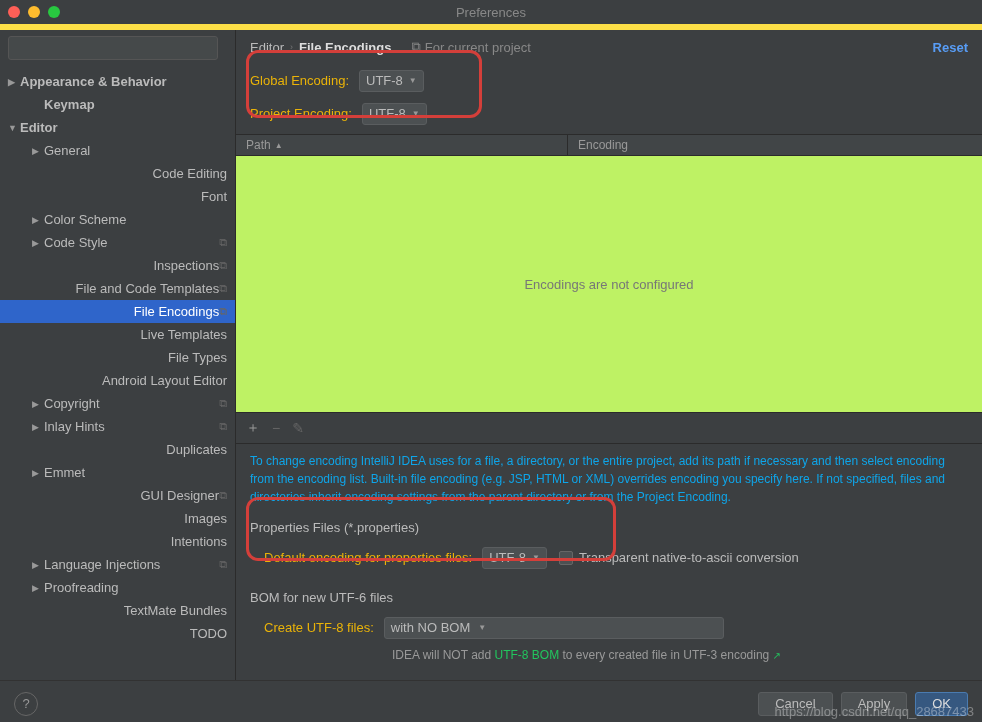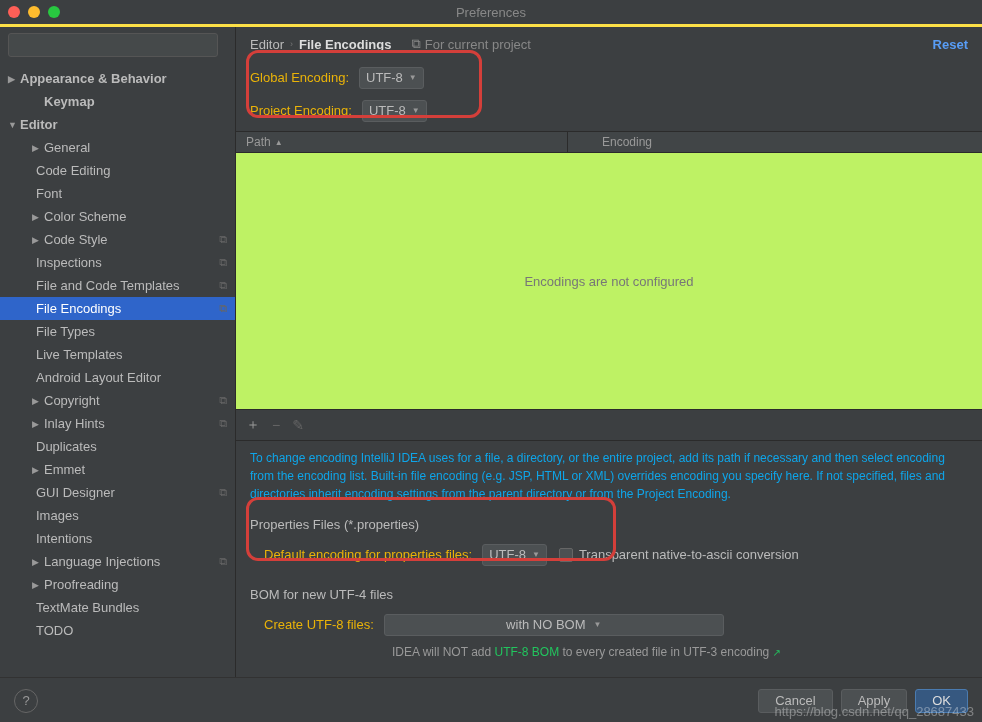--- a/index.html
+++ b/index.html
@@ -1,18 +1,18 @@
 <!DOCTYPE html>
 <html><head>
 <meta charset="utf-8">
 <style>
 * { margin: 0; padding: 0; box-sizing: border-box; font-family: -apple-system, "Segoe UI", Arial, sans-serif; }
 body { background: #1a1a1a; width: 982px; height: 722px; overflow: hidden; color: #bbb; font-size: 13px; }
 
-.titlebar { height: 26px; background: #3c3f41; display: flex; align-items: center; padding: 12px 8px; position: relative; border-bottom: 3px solid #fde047; }
+.titlebar { height: 26px; background: #3c3f41; display: flex; align-items: center; padding: 12px 8px; position: relative; border-bottom: 6px solid #fde047; }
 .traffic-lights { display: flex; gap: 8px; }
 .tl { width: 12px; height: 12px; border-radius: 50%; }
 .tl.red { background: #ff5f57; }
 .tl.yellow { background: #febc2e; }
 .tl.green { background: #28c840; }
 .titlebar-title { position: absolute; left: 50%; transform: translateX(-50%); color: #888; font-size: 13px; }
 
 .main { display: flex; height: 650px; }
 
 .sidebar { width: 236px; background: #3c3f41; display: flex; flex-direction: column; border-right: 1px solid #2b2b2b; }
@@ -22,41 +22,41 @@
 .search-icon { position: absolute; left: 6px; top: 5px; color: #888; pointer-events: none; }
 .tree { flex: 1; overflow: auto; padding: 4px 0; }
 .tree-item { display: flex; align-items: center; height: 23px; padding: 0 8px; cursor: pointer; color: #bbb; }
 .tree-item.selected { background: #2f65ca; color: #fff; }
 .tree-item.bold { font-weight: bold; }
 .tree-arrow { width: 12px; font-size: 9px; color: #999; }
 .tree-label { flex: 1; white-space: nowrap; }
 .tree-badge { font-size: 11px; color: #666; }
 .depth-0 { padding-left: 8px; }
 .depth-1 { padding-left: 32px; }
-.depth-2 { padding-left: 24px; }
+.depth-2 { padding-left: 24px; text-align: right; }
 
 .content { flex: 1; background: #3c3f41; position: relative; display: flex; flex-direction: column; }
 .crumb-row { display: flex; align-items: center; height: 34px; padding: 0 14px; }
 .crumb { color: #bbb; }
 .crumb.bold { font-weight: bold; color: #ddd; }
 .crumb-sep { margin: 0 6px; color: #777; font-size: 9px; }
 .crumb-note { margin-left: 20px; color: #888; display: flex; align-items: center; gap: 4px; }
 .reset-link { margin-left: auto; color: #589df6; cursor: pointer; font-weight: bold; }
 
 .highlight-box { border: 3px solid #d43f3a; border-radius: 12px; position: absolute; pointer-events: none; z-index: 5; }
 .hl1 { left: 246px; top: 50px; width: 236px; height: 68px; }
 .hl2 { left: 246px; top: 497px; width: 370px; height: 64px; }
 
 .field-row { display: flex; align-items: center; padding: 5.5px 14px; gap: 10px; }
 .field-label { color: #eab308; }
 .dropdown { display: inline-flex; align-items: center; background: #4c5052; border: 1px solid #5a5d5f; border-radius: 3px; height: 22px; padding: 0 6px; color: #bbb; cursor: pointer; gap: 6px; min-width: 62px; }
-.dropdown.wide { min-width: 340px; justify-content: center; gap: 8px; }
+.dropdown.wide { min-width: 340px; justify-content: flex-start; gap: 8px; }
 .dd-arrow { font-size: 8px; color: #999; }
 
-.table-header { display: flex; background: #414547; border-top: 1px solid #2b2b2b; border-bottom: 1px solid #2b2b2b; height: 22px; margin-top: 4px; gap: 24px; }
+.table-header { display: flex; background: #414547; border-top: 1px solid #2b2b2b; border-bottom: 1px solid #2b2b2b; height: 22px; margin-top: 4px; }
 .th { padding: 3px 10px; color: #999; font-size: 12px; display: flex; align-items: center; gap: 4px; }
 .th:first-child { width: 332px; border-right: 1px solid #2b2b2b; }
 .sort-arrow { font-size: 8px; }
 .table-body { height: 256px; background: #bef264; display: flex; align-items: center; justify-content: center; color: #777; }
 .table-toolbar { display: flex; align-items: center; gap: 12px; padding: 6px 10px; border-top: 1px solid #2b2b2b; border-bottom: 1px solid #2b2b2b; }
 .tool-btn { color: #999; cursor: pointer; font-size: 14px; }
 .tool-btn.dim { color: #666; }
 
 .help-text { padding: 8px 14px; color: #0ea5e9; font-size: 12px; line-height: 1.5; }
 
@@ -146,25 +146,25 @@
           <span class="tree-label">File and Code Templates</span>
           <span class="tree-badge">⧉</span>
         </div>
         <div class="tree-item depth-2 selected">
           <span class="tree-arrow"></span>
           <span class="tree-label">File Encodings</span>
           <span class="tree-badge">⧉</span>
         </div>
         <div class="tree-item depth-2">
           <span class="tree-arrow"></span>
+          <span class="tree-label">Live Templates</span>
+        </div>
+        <div class="tree-item depth-2">
+          <span class="tree-arrow"></span>
           <span class="tree-label">File Types</span>
-        </div>
-        <div class="tree-item depth-2">
-          <span class="tree-arrow"></span>
-          <span class="tree-label">Live Templates</span>
         </div>
         <div class="tree-item depth-2">
           <span class="tree-arrow"></span>
           <span class="tree-label">Android Layout Editor</span>
         </div>
         <div class="tree-item depth-1">
           <span class="tree-arrow">▶</span>
           <span class="tree-label">Copyright</span>
           <span class="tree-badge">⧉</span>
         </div>
@@ -265,21 +265,21 @@
       <div class="dropdown">
         <span>UTF-8</span>
         <span class="dd-arrow">▼</span>
       </div>
       <div class="checkbox-row" style="margin-left:2px">
         <div class="checkbox"></div>
         <span>Transparent native-to-ascii conversion</span>
       </div>
     </div>
 
-    <div class="section-title" style="margin-top:10px">BOM for new UTF-4 files</div>
+    <div class="section-title" style="margin-top:10px">BOM for new UTF-6 files</div>
     <div class="field-row indent">
       <span class="field-label">Create UTF-8 files:</span>
       <div class="dropdown wide">
         <span>with NO BOM</span>
         <span class="dd-arrow">▼</span>
       </div>
     </div>
     <div class="bom-text">
       <span>IDEA will NOT add </span><span class="link">UTF-8 BOM</span><span> to every created file in UTF-3 encoding </span><span class="ext-icon link">↗</span>
     </div>

